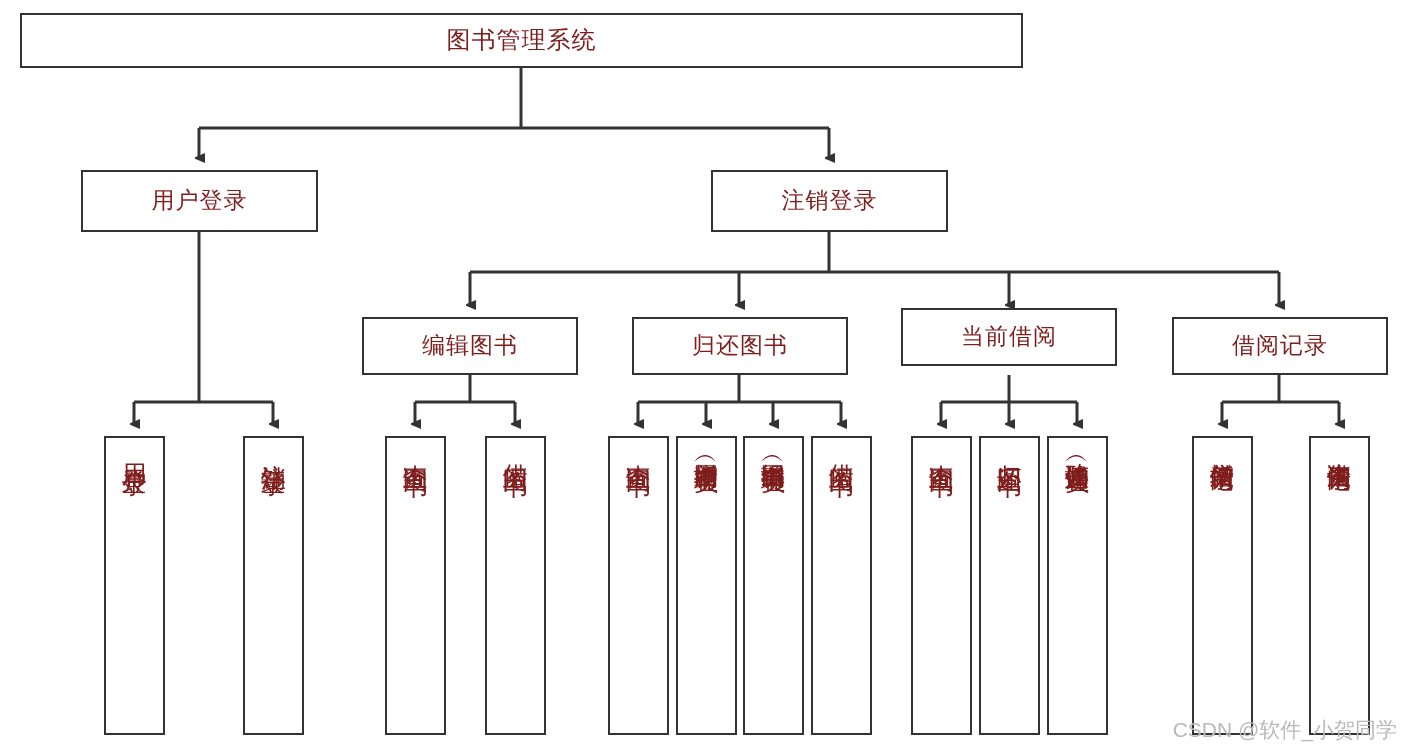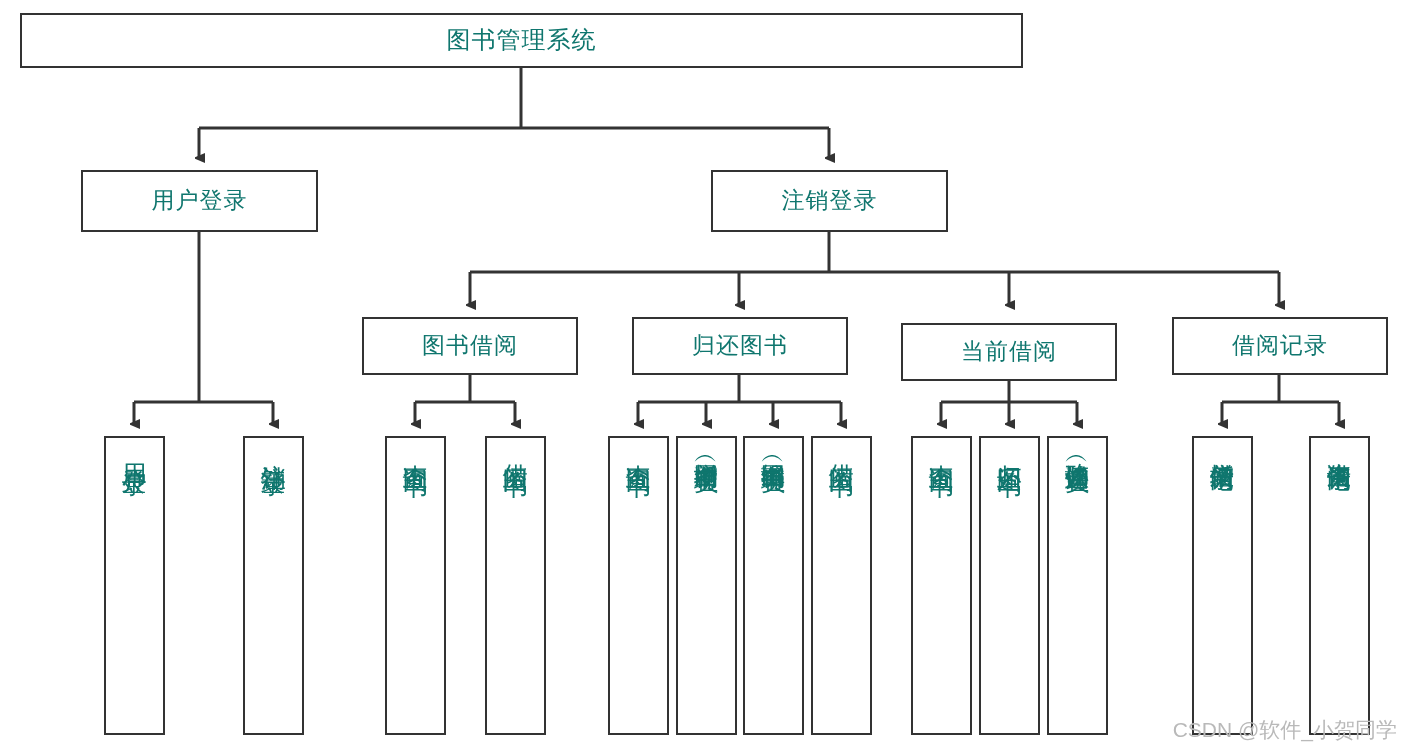--- a/index.html
+++ b/index.html
@@ -34,21 +34,21 @@
     display: flex;
     align-items: center;
     justify-content: center;
     color: #1a1a1a;
     z-index: 2;
   }
   .node .label {
     display: block;
     text-align: center;
     line-height: 1.18;
-    color: #0f766e;
+    color: #7f1d1d;
   }
   
   .node.h .label {
     writing-mode: horizontal-tb;
     font-size: 23px;
     letter-spacing: 1px;
     white-space: nowrap;
   }
   .node.root .label {
     font-size: 24px;
@@ -143,28 +143,28 @@
 
   <div class="node h" style="left:81px; top:170px; width:237px; height:62px;">
     <span class="label">用户登录</span>
   </div>
 
   <div class="node h" style="left:711px; top:170px; width:237px; height:62px;">
     <span class="label">注销登录</span>
   </div>
 
   <div class="node h" style="left:362px; top:317px; width:216px; height:58px;">
-    <span class="label">图书借阅</span>
+    <span class="label">编辑图书</span>
   </div>
 
   <div class="node h" style="left:632px; top:317px; width:216px; height:58px;">
     <span class="label">归还图书</span>
   </div>
 
-  <div class="node h" style="left:901px; top:323px; width:216px; height:58px;">
+  <div class="node h" style="left:901px; top:308px; width:216px; height:58px;">
     <span class="label">当前借阅</span>
   </div>
 
   <div class="node h" style="left:1172px; top:317px; width:216px; height:58px;">
     <span class="label">借阅记录</span>
   </div>
 
   <div class="node v" style="left:104px; top:436px; width:61px; height:299px;">
     <span class="label">用户登录</span>
   </div>

